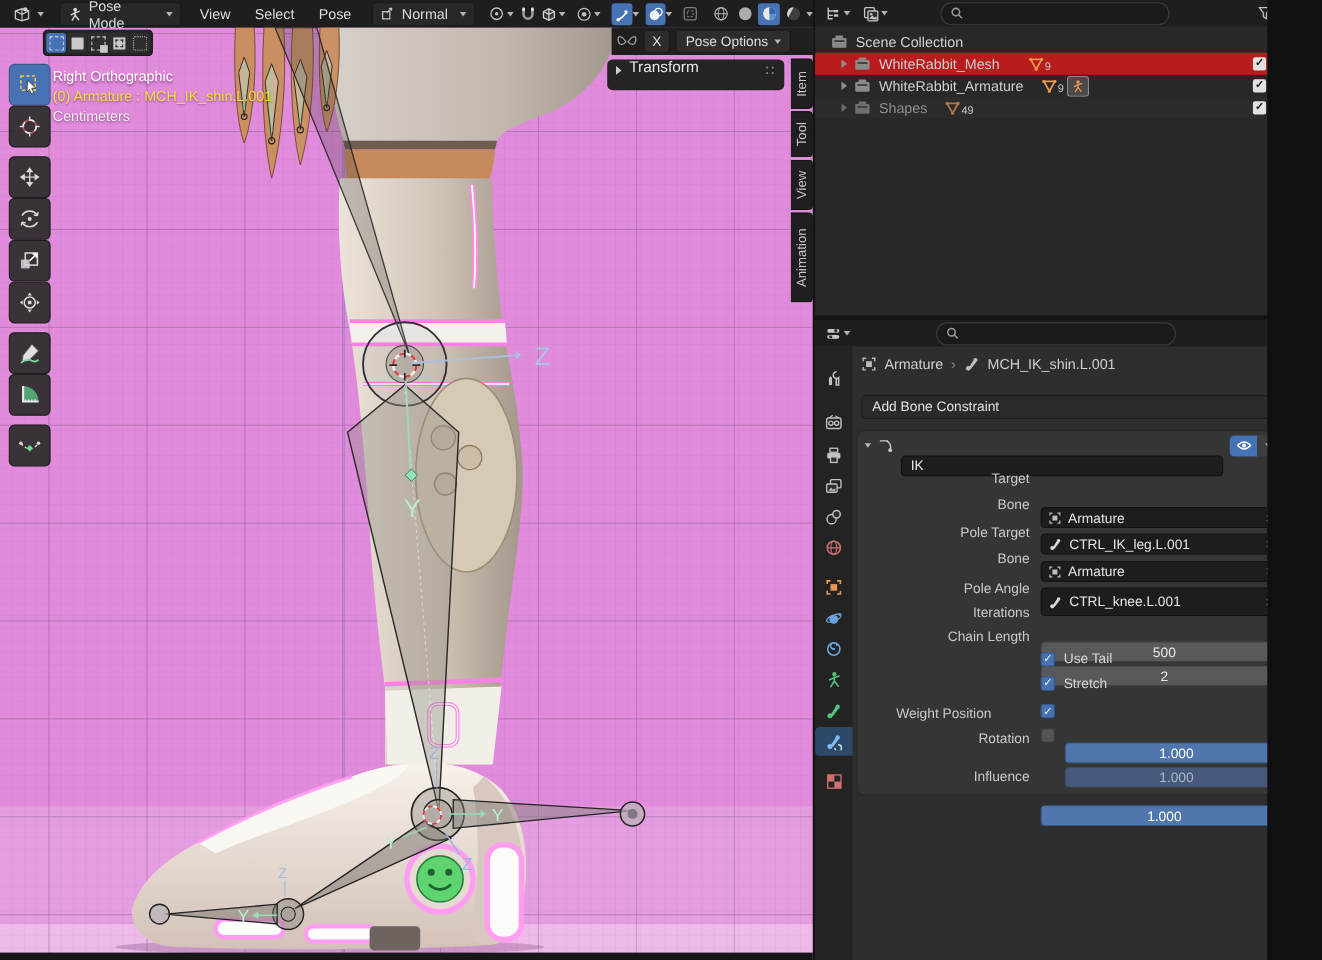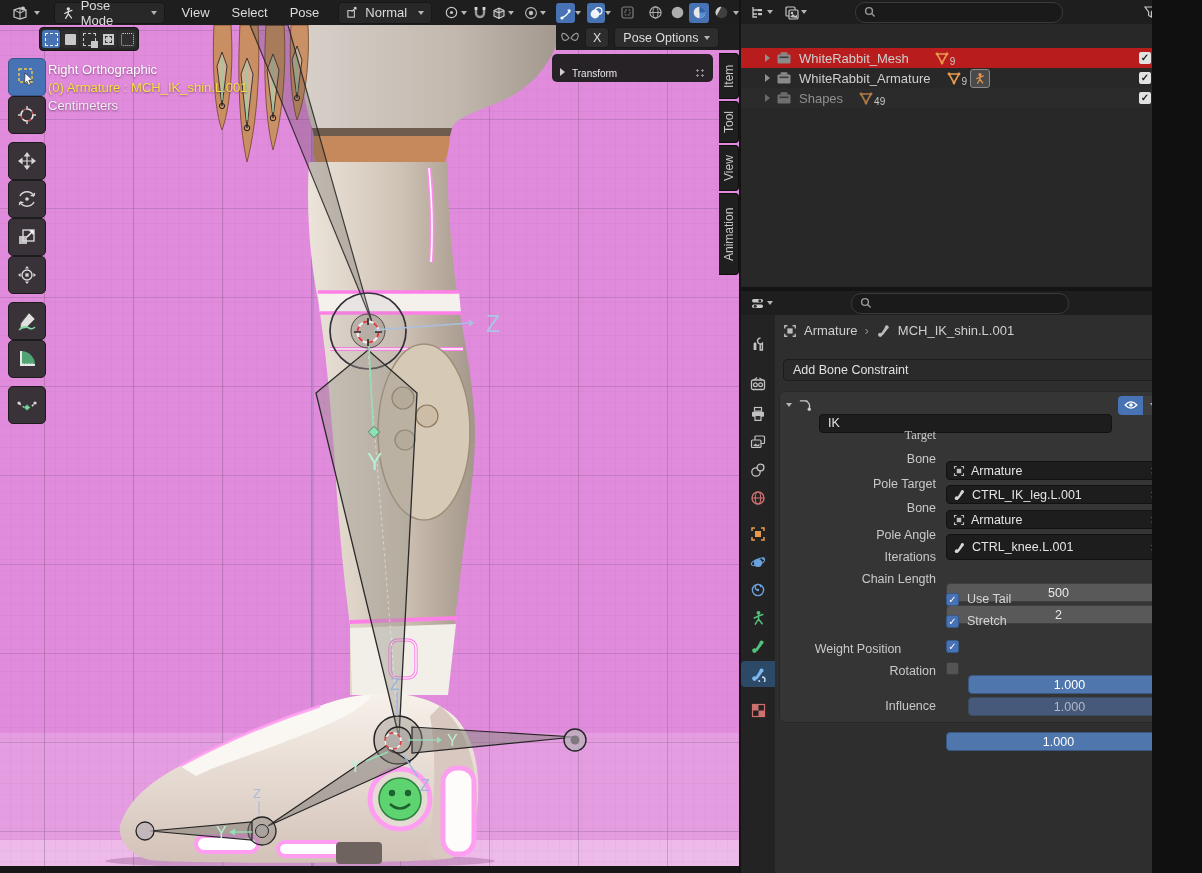--- a/index.html
+++ b/index.html
@@ -17,21 +17,21 @@
   .hicon.on{background:#4772b3;}
   .searchbox{display:flex;align-items:center;gap:5px;background:#1a1a1a;border:1px solid #3a3a3a;border-radius:10px;height:19px;padding:0 8px;}
   
   #vpwrap{left:0;top:25px;width:739px;height:848px;}
   .vptext{position:absolute;left:48px;font-size:13px;text-shadow:0 1px 2px rgba(60,10,55,.55);white-space:nowrap;}
   .selcluster{position:absolute;left:39px;top:2px;display:flex;gap:1px;background:#262626;border:1px solid #181818;border-radius:4px;padding:2px;}
   .selbtn{width:18px;height:18px;border-radius:3px;display:flex;align-items:center;justify-content:center;background:#2e2e2e;}
   .selbtn.on{background:#4772b3;}
   .rclusterbg{position:absolute;left:556px;top:0px;width:183px;height:25px;background:#1f1f1f;display:flex;align-items:center;gap:5px;padding-left:4px;box-sizing:border-box;}
   .pillbtn{display:flex;align-items:center;gap:6px;background:#2d2d2d;border:1px solid #1a1a1a;border-radius:4px;height:19px;padding:0 8px;color:#dedede;font-size:12.5px;}
-  .tpanel{position:absolute;left:552px;top:29px;width:161px;height:23px;background:rgba(30,30,30,.96);border-radius:5px;display:flex;align-items:flex-start;color:#e8e8e8;font-size:10px;gap:7px;padding:14px 8px;box-sizing:border-box;}
+  .tpanel{position:absolute;left:552px;top:29px;width:161px;height:23px;background:rgba(30,30,30,.96);border-radius:5px;display:flex;align-items:flex-end;color:#e8e8e8;font-size:14px;gap:7px;padding:14px 8px;box-sizing:border-box;}
   .tpanel .tri{width:0;height:0;border-top:4px solid transparent;border-bottom:4px solid transparent;border-left:5px solid #cfcfcf;}
   .vtab{position:absolute;left:719px;width:19px;background:#1f1f1f;border:1px solid #0f0f0f;border-right:none;border-radius:4px 0 0 4px;color:#c8c8c8;font-size:12px;display:flex;align-items:center;justify-content:center;writing-mode:vertical-rl;transform:rotate(180deg);}
   .toolbtn{position:absolute;left:8px;width:36px;height:36px;background:rgba(42,42,42,.92);border:1px solid #1c1c1c;border-radius:5px;display:flex;align-items:center;justify-content:center;}
   .toolbtn.on{background:#4772b3;border-color:#35598c;}
   
   #outliner{left:741px;top:0;width:461px;height:287px;background:#282828;}
   .orow{position:absolute;left:0;width:461px;height:20px;display:flex;align-items:center;color:#cfcfcf;font-size:13px;}
   .orow .rgt{position:absolute;display:flex;align-items:center;gap:7px;right:8px;}
   .cbox{width:12px;height:12px;background:#e2e2e2;border-radius:2px;color:#1d1d1d;font-size:10px;font-weight:bold;display:flex;align-items:center;justify-content:center;line-height:1;}
   .cnt{font-size:10px;color:#c8c8c8;margin-left:1px;margin-top:6px;}
@@ -491,20 +491,30 @@
         <div class="hicon" style="background:#303030;border:1px solid #1c1c1c;">
           <svg width="14" height="14" viewBox="0 0 14 14">
               <rect x="2" y="4" width="9" height="7" rx="1" fill="none" stroke="#c4c4c4" stroke-width="1.2"></rect>
               <rect x="4" y="2.4" width="5" height="2" fill="#c4c4c4"></rect>
               <path d="M11 9 h3 M12.5 7.5 v3" stroke="#c4c4c4" stroke-width="1.3"></path>
             </svg>
         </div>
       </div>
     </div>
 
+    <div class="orow" style="top:28px;">
+      <div style="margin-left:14px;display:flex;align-items:center;gap:7px;">
+        <svg width="16" height="14" viewBox="0 0 16 14">
+            <rect x="1.5" y="3.5" width="13" height="9" rx="1.2" fill="#8a8a8a"></rect>
+            <rect x="4.5" y="1.2" width="7" height="2.6" rx="1" fill="#8a8a8a"></rect>
+            <rect x="3.5" y="5.5" width="9" height="1.6" fill="#3a3a3a"></rect>
+          </svg>
+        <span>Scene Collection</span>
+      </div>
+    </div>
 
     <div class="orow" style="top:48px;background:#b91c1c;">
       <span class="disc" style="margin-left:24px;"></span>
       <svg width="16" height="14" viewBox="0 0 16 14">
           <rect x="1.5" y="3.5" width="13" height="9" rx="1.2" fill="#8a8a8a"></rect>
           <rect x="4.5" y="1.2" width="7" height="2.6" rx="1" fill="#8a8a8a"></rect>
           <rect x="3.5" y="5.5" width="9" height="1.6" fill="#3a3a3a"></rect>
         </svg>
       <span style="margin-left:7px">WhiteRabbit_Mesh</span>
       <svg width="14" height="13" viewBox="0 0 14 13" style="margin-left:26px">
@@ -751,21 +761,21 @@
                 </svg>
             </div>
             <div style="width:20px;height:19px;background:#3e3e3e;border-radius:0 4px 4px 0;display:flex;align-items:center;justify-content:center;">
               <span class="chev sm"></span>
             </div>
           </div>
           <span class="x" style="margin:0">×</span>
           <span class="dots"></span>
         </div>
 
-        <div class="plabel" style="top:36px;font-family:Liberation Serif, serif;">Target</div>
+        <div class="plabel" style="top:36px;">Target</div>
         <div class="pfield dk" style="left:166px;top:33px;width:225px;padding:0 6px;gap:6px;">
           <svg width="12" height="12" viewBox="0 0 16 16">
               <path d="M2 5 V2 H5 M11 2 H14 V5 M14 11 V14 H11 M5 14 H2 V11" fill="none" stroke="#bdbdbd" stroke-width="1.5"></path>
               <rect x="5" y="5" width="6" height="6" fill="#bdbdbd"></rect>
             </svg>
           <span>Armature</span>
           <span class="x">×</span>
         </div>
 
         <div class="plabel" style="top:60px;">Bone</div>

